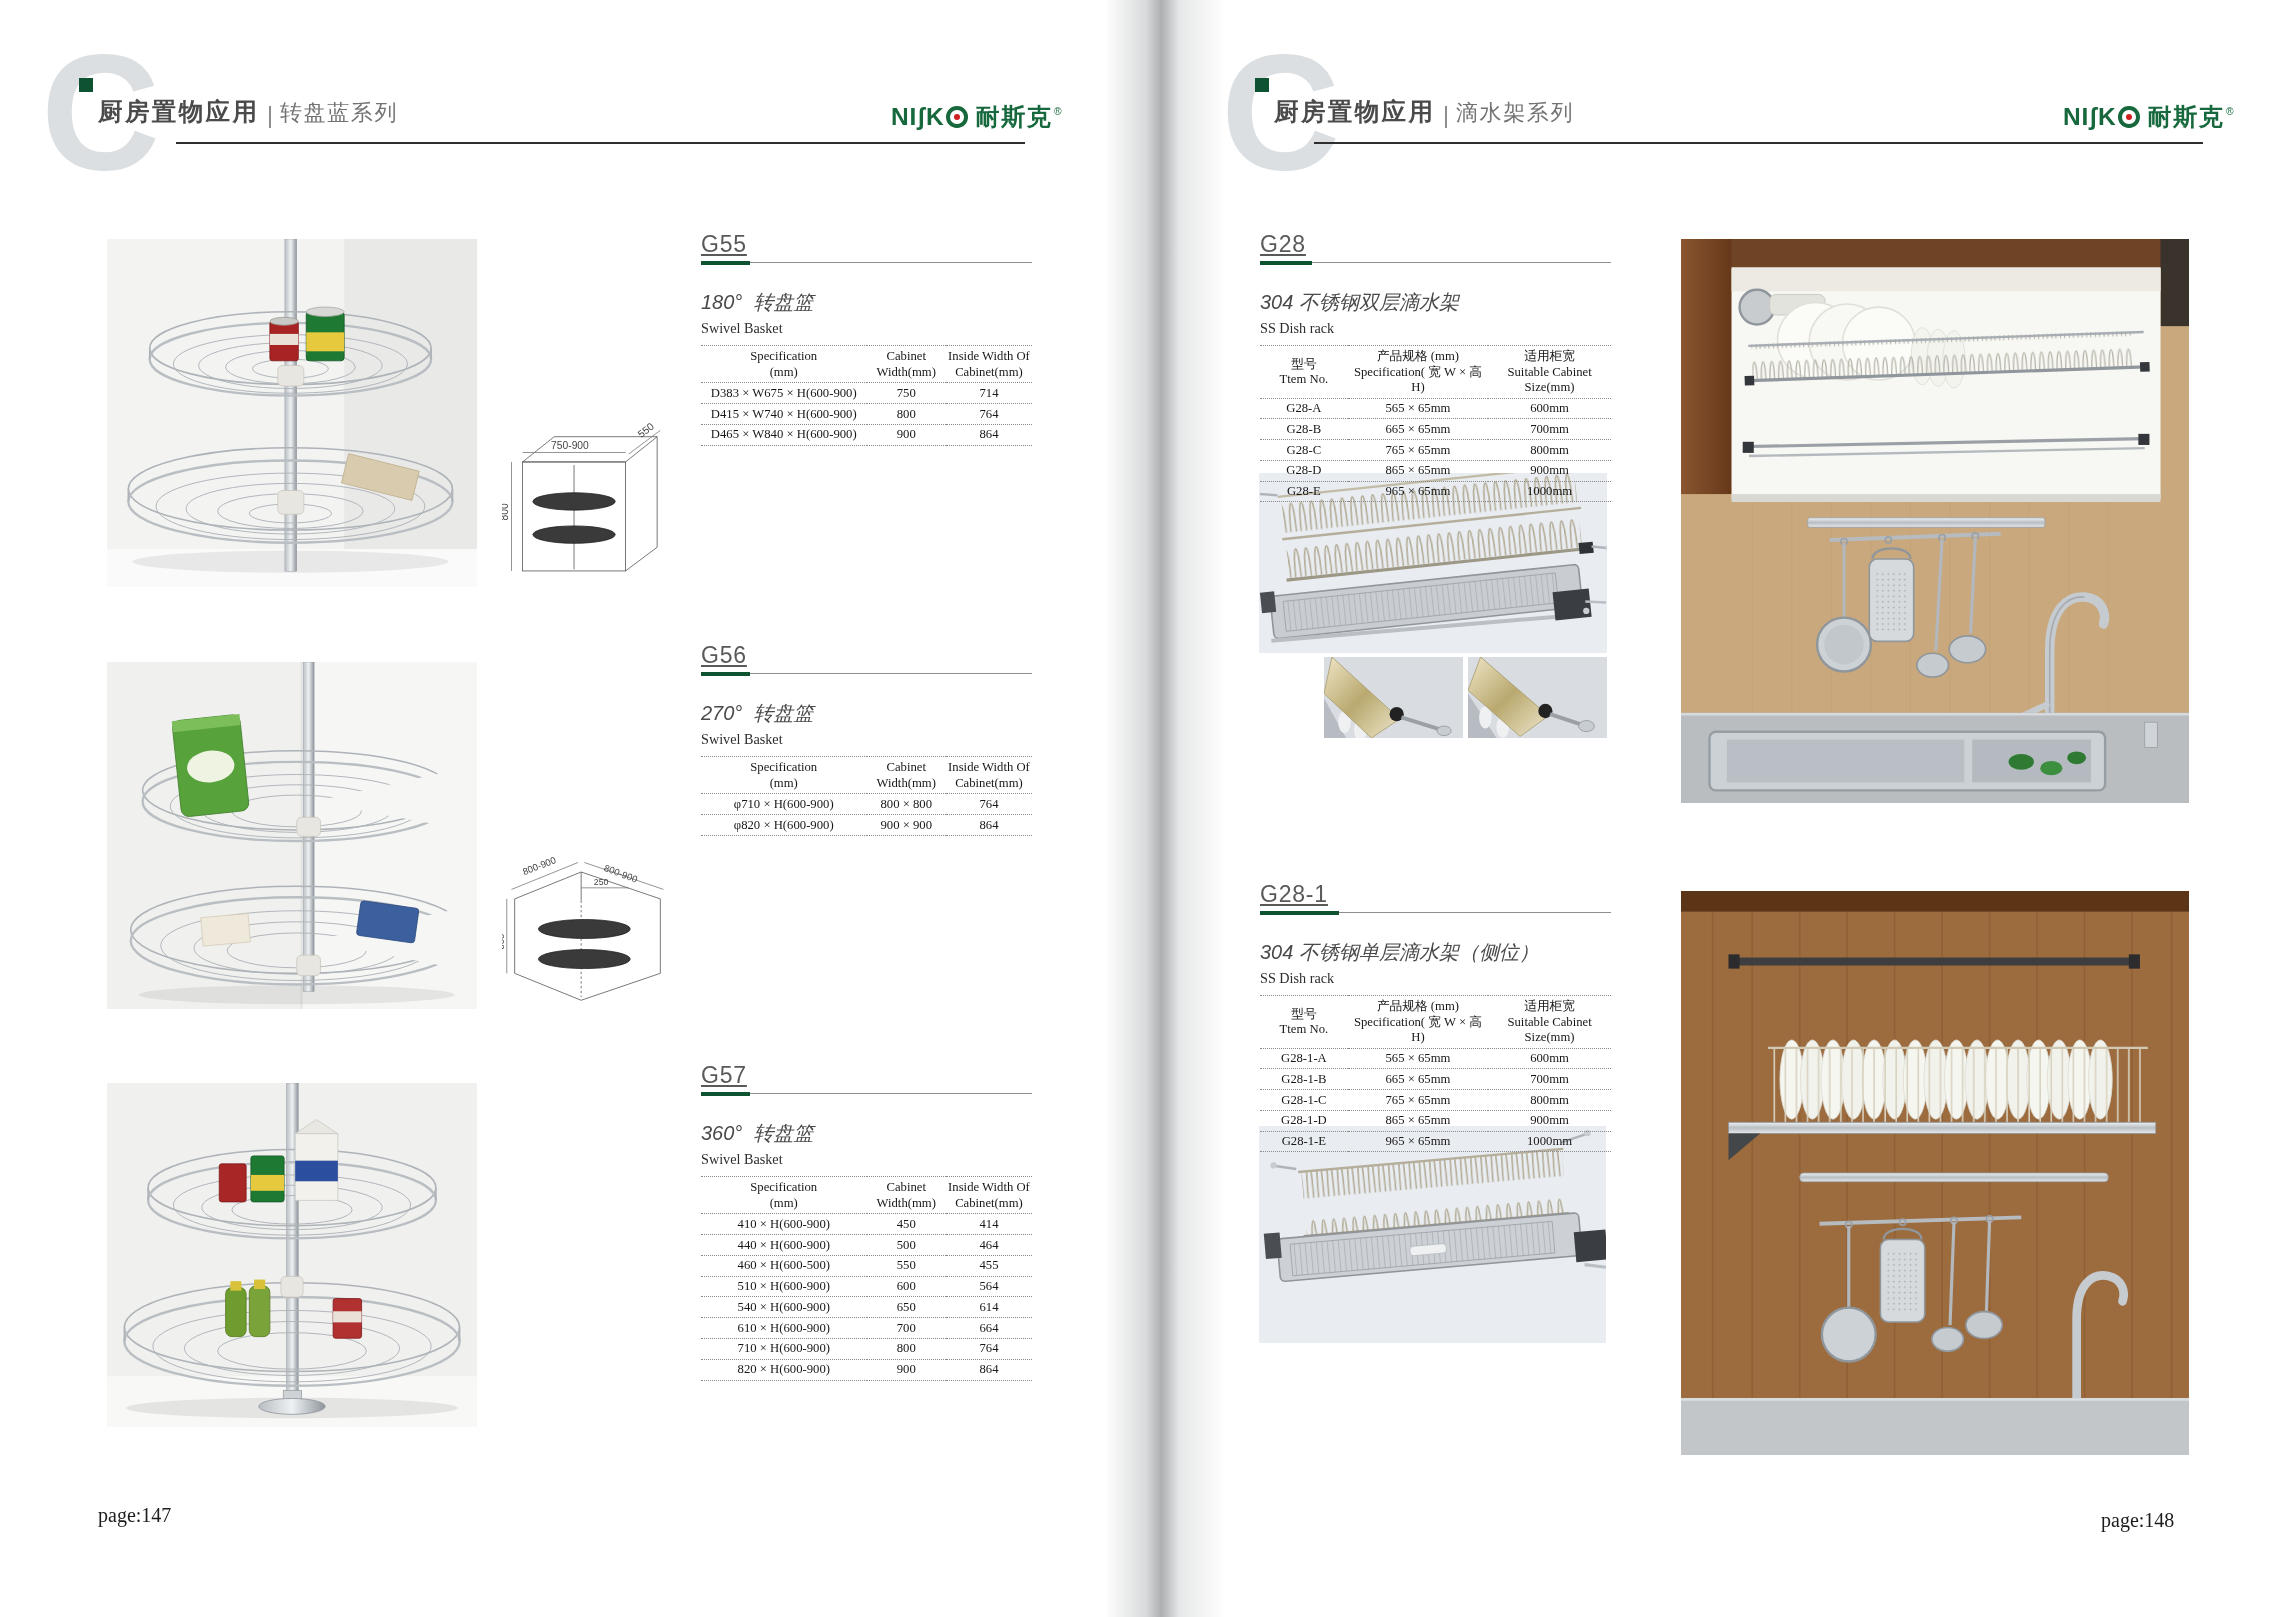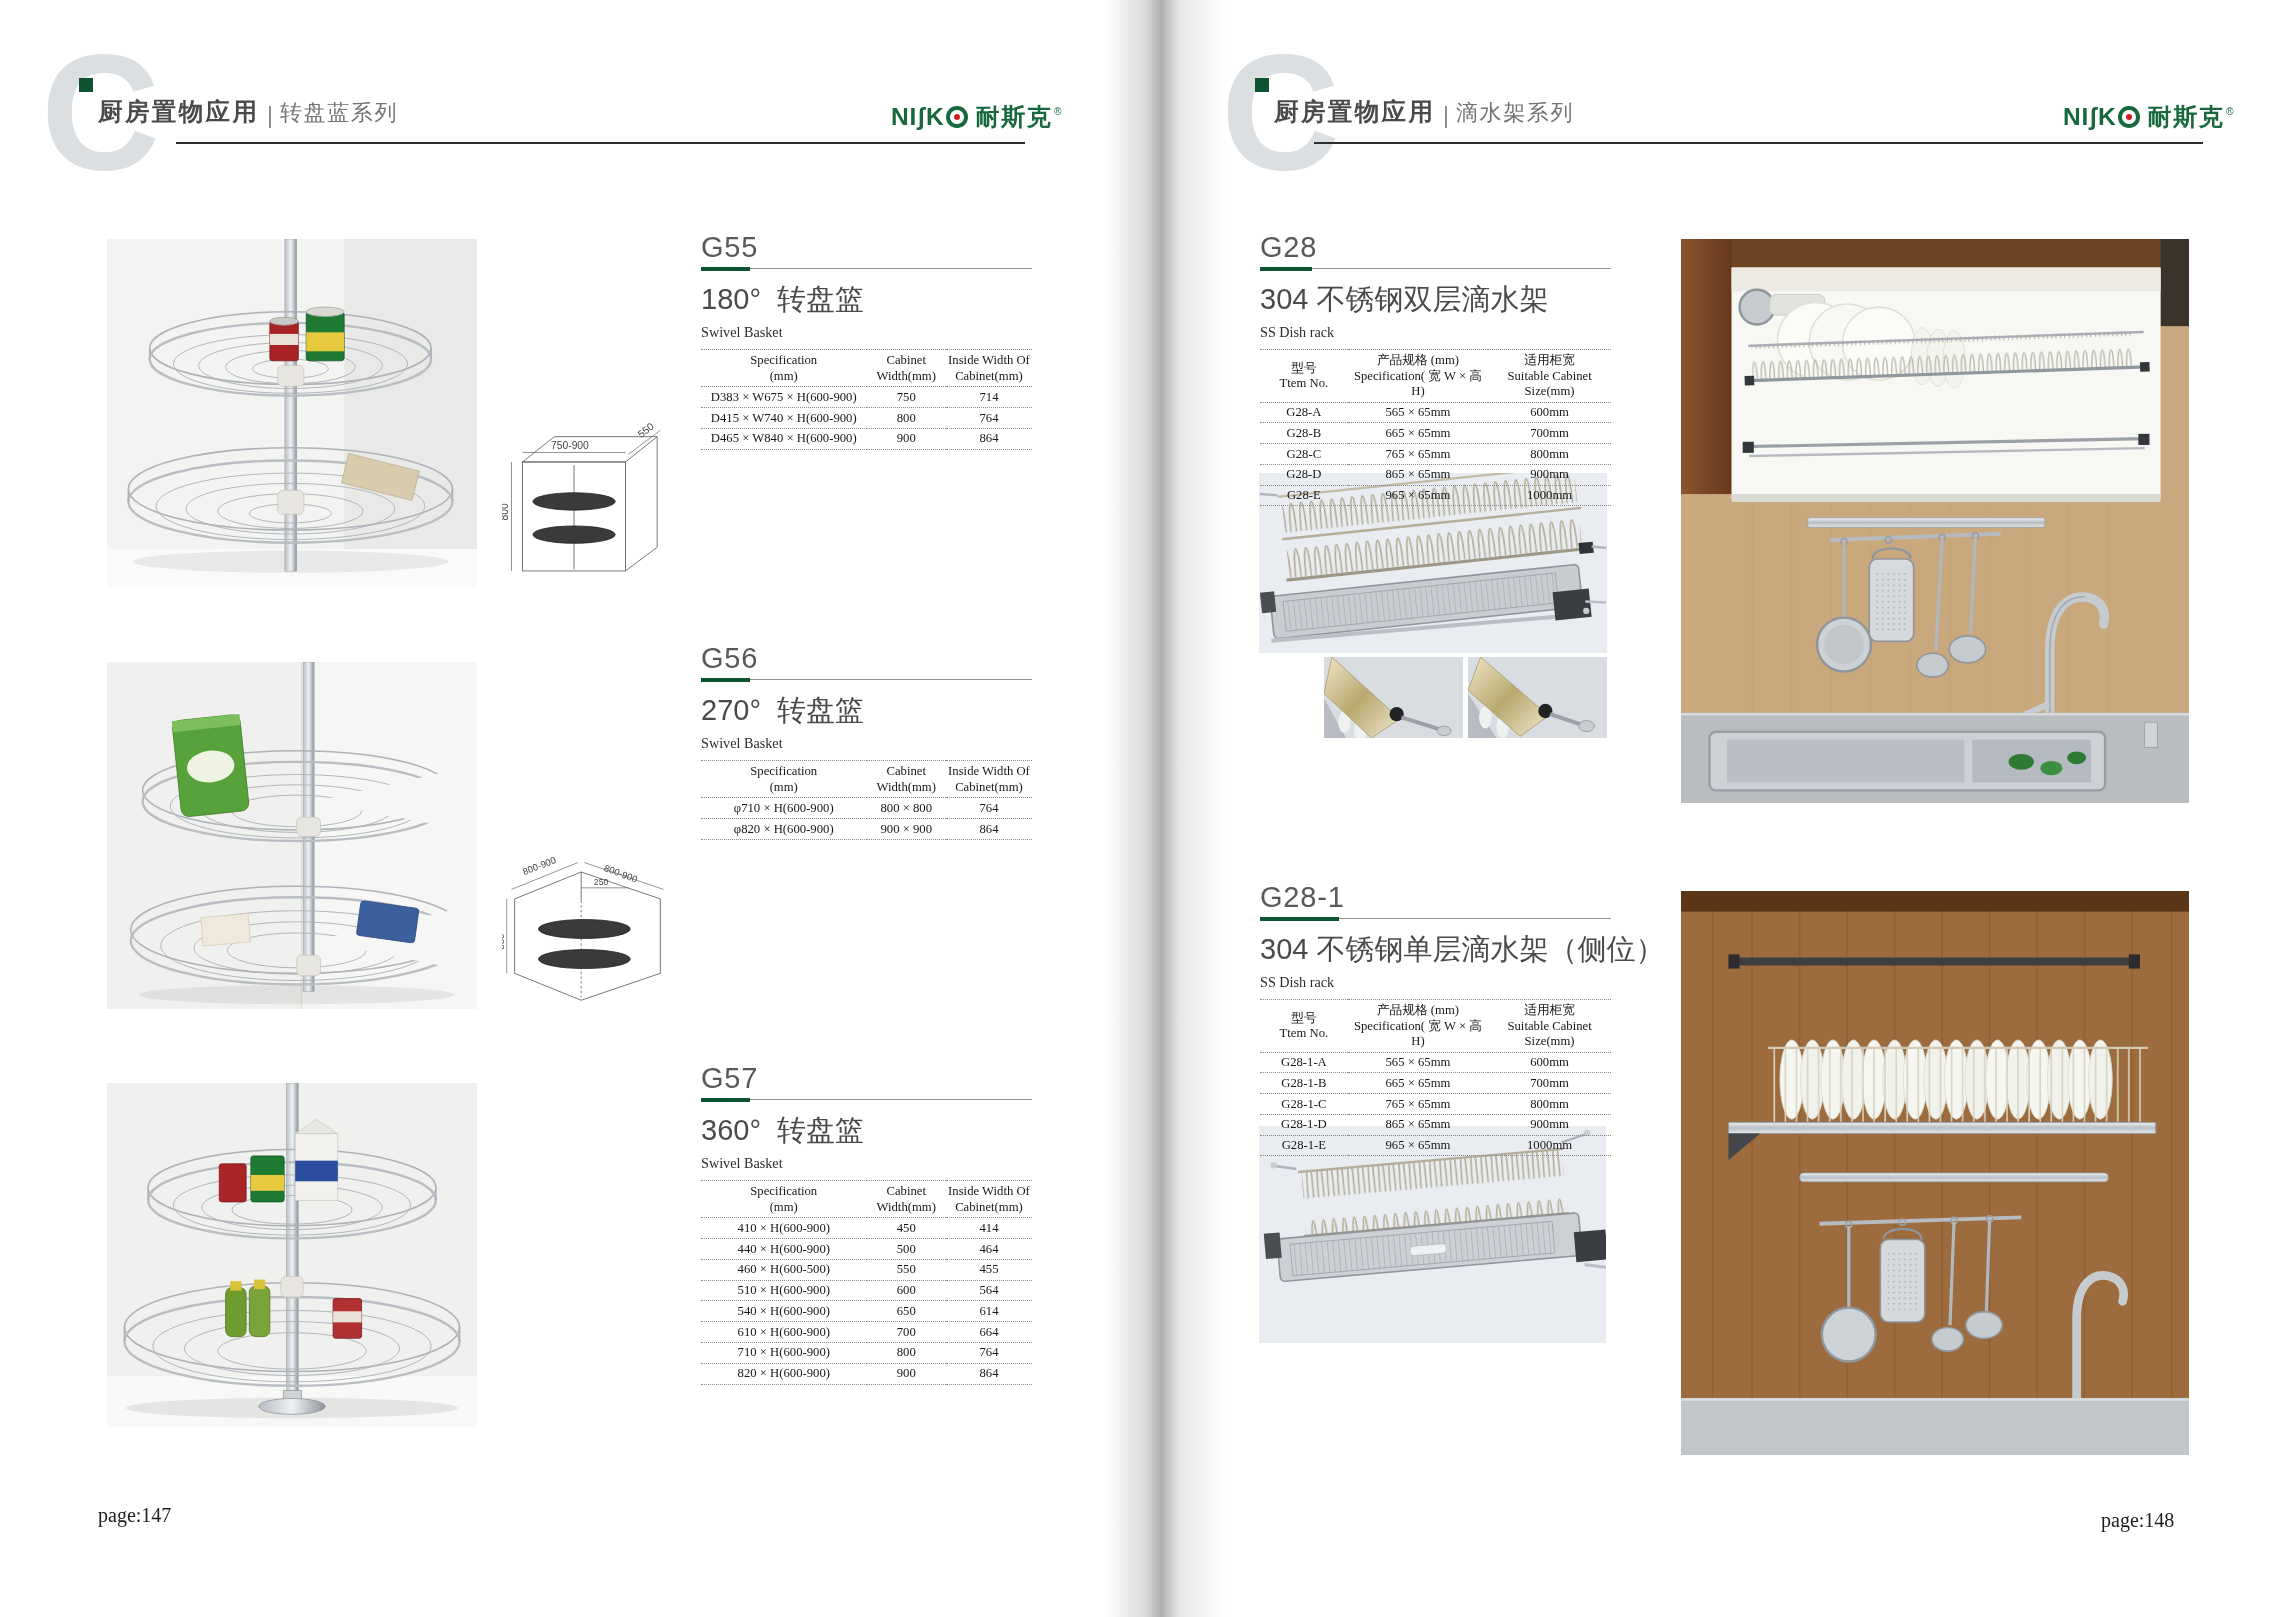--- a/index.html
+++ b/index.html
@@ -17,24 +17,24 @@
   .logo{position:absolute;display:flex;align-items:center;color:#17693d;z-index:2;}
   .logo-txt{font-size:24.5px;font-weight:bold;letter-spacing:0.8px;font-family:Liberation Sans, sans-serif;}
   .logo-o{position:relative;display:inline-block;width:13.5px;height:13.5px;border:4.7px solid #17693d;
           border-radius:50%;margin:0 1.6px;}
   .logo-dot{position:absolute;left:50%;top:50%;width:6.3px;height:6.3px;margin:-3.2px 0 0 -3.2px;
             background:#cf1f1f;border-radius:50%;}
   .logo-cn{font-size:24px;font-weight:bold;margin-left:6.3px;letter-spacing:1.6px;}
   .logo-reg{font-size:10.3px;margin:-11px 0 0 1.6px;}
   
   .section{position:absolute;z-index:2;}
-  .sec-code{font-size:29px;color:#595959;letter-spacing:0.8px;line-height:1;}
+  .sec-code{font-size:23px;color:#595959;letter-spacing:0.8px;line-height:1;text-decoration:underline;}
   .sec-rule{position:relative;border-top:0.8px solid #8f8f8f;height:0;margin-top:6.3px;}
   .rule-green{position:absolute;left:0;top:-2.4px;height:4px;background:#0d5331;}
-  .sec-sub{font-size:29px;color:#4a4a4a;margin-top:11px;white-space:pre;}
+  .sec-sub{font-size:20px;color:#4a4a4a;margin-top:26px;white-space:pre;font-style:italic;}
   .sec-sub-en{font-family:"Liberation Serif",serif;font-size:14.2px;color:#2c2c2c;margin-top:4px;}
   table.spec-table{width:100%;border-collapse:collapse;margin-top:8px;
         font-family:"Liberation Serif",serif;color:#171717;
         border-top:0.8px dotted #8a8a8a;border-bottom:0.8px dotted #8a8a8a;}
   table.spec-table th{font-size:12.7px;font-weight:normal;padding:3.2px 0 2.4px;line-height:1.2;
         border-bottom:0.8px dotted #8a8a8a;text-align:center;}
   table.spec-table td{font-size:12.7px;padding:2.4px 0;text-align:center;
         border-bottom:0.8px dotted #8a8a8a;}
   table.spec-table tr:last-child td{border-bottom:none;}
   table.tbl-left th:nth-child(1),table.tbl-left td:nth-child(1){width:50%;}

